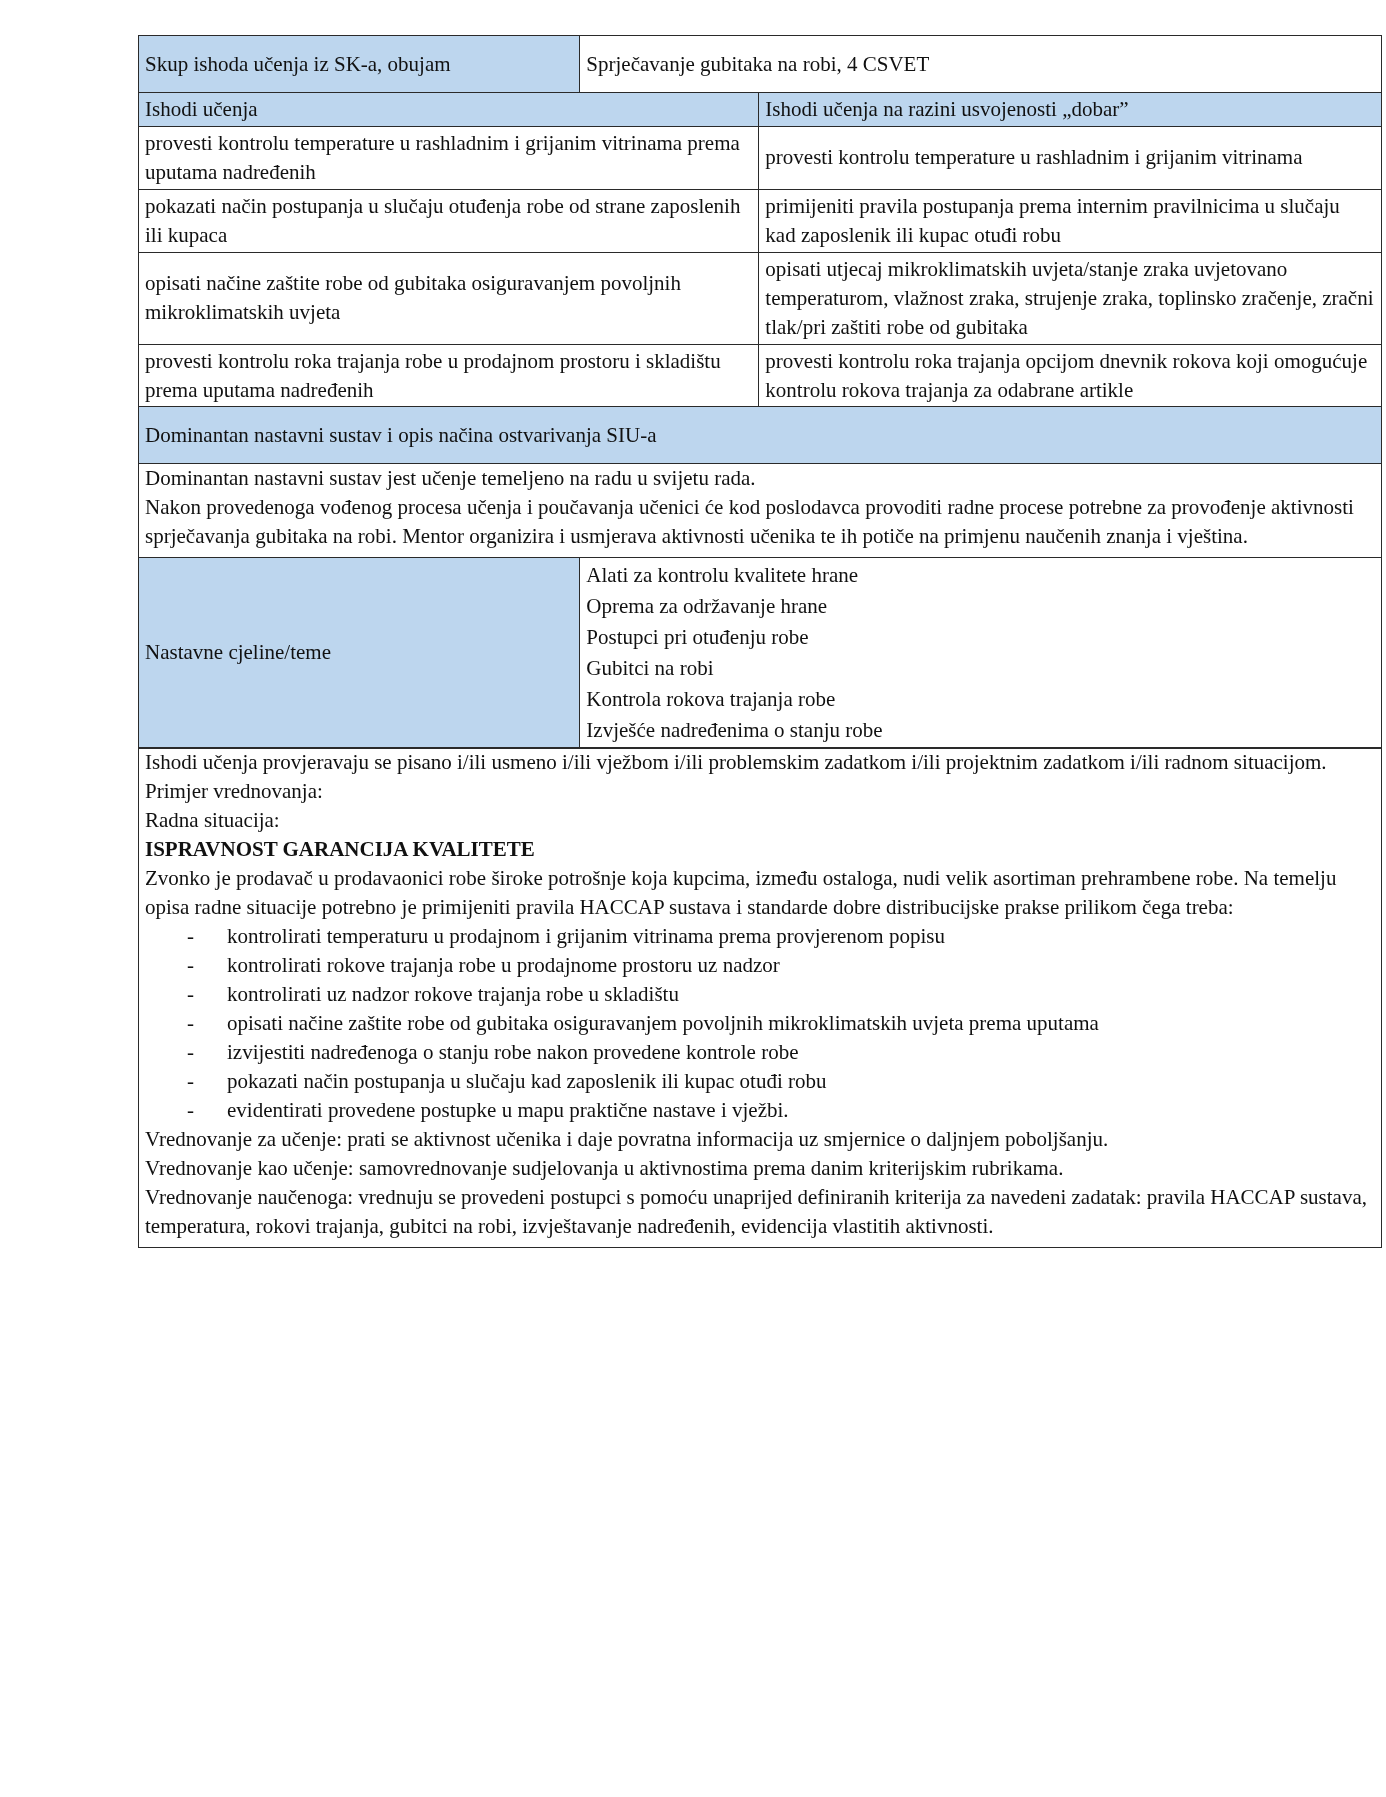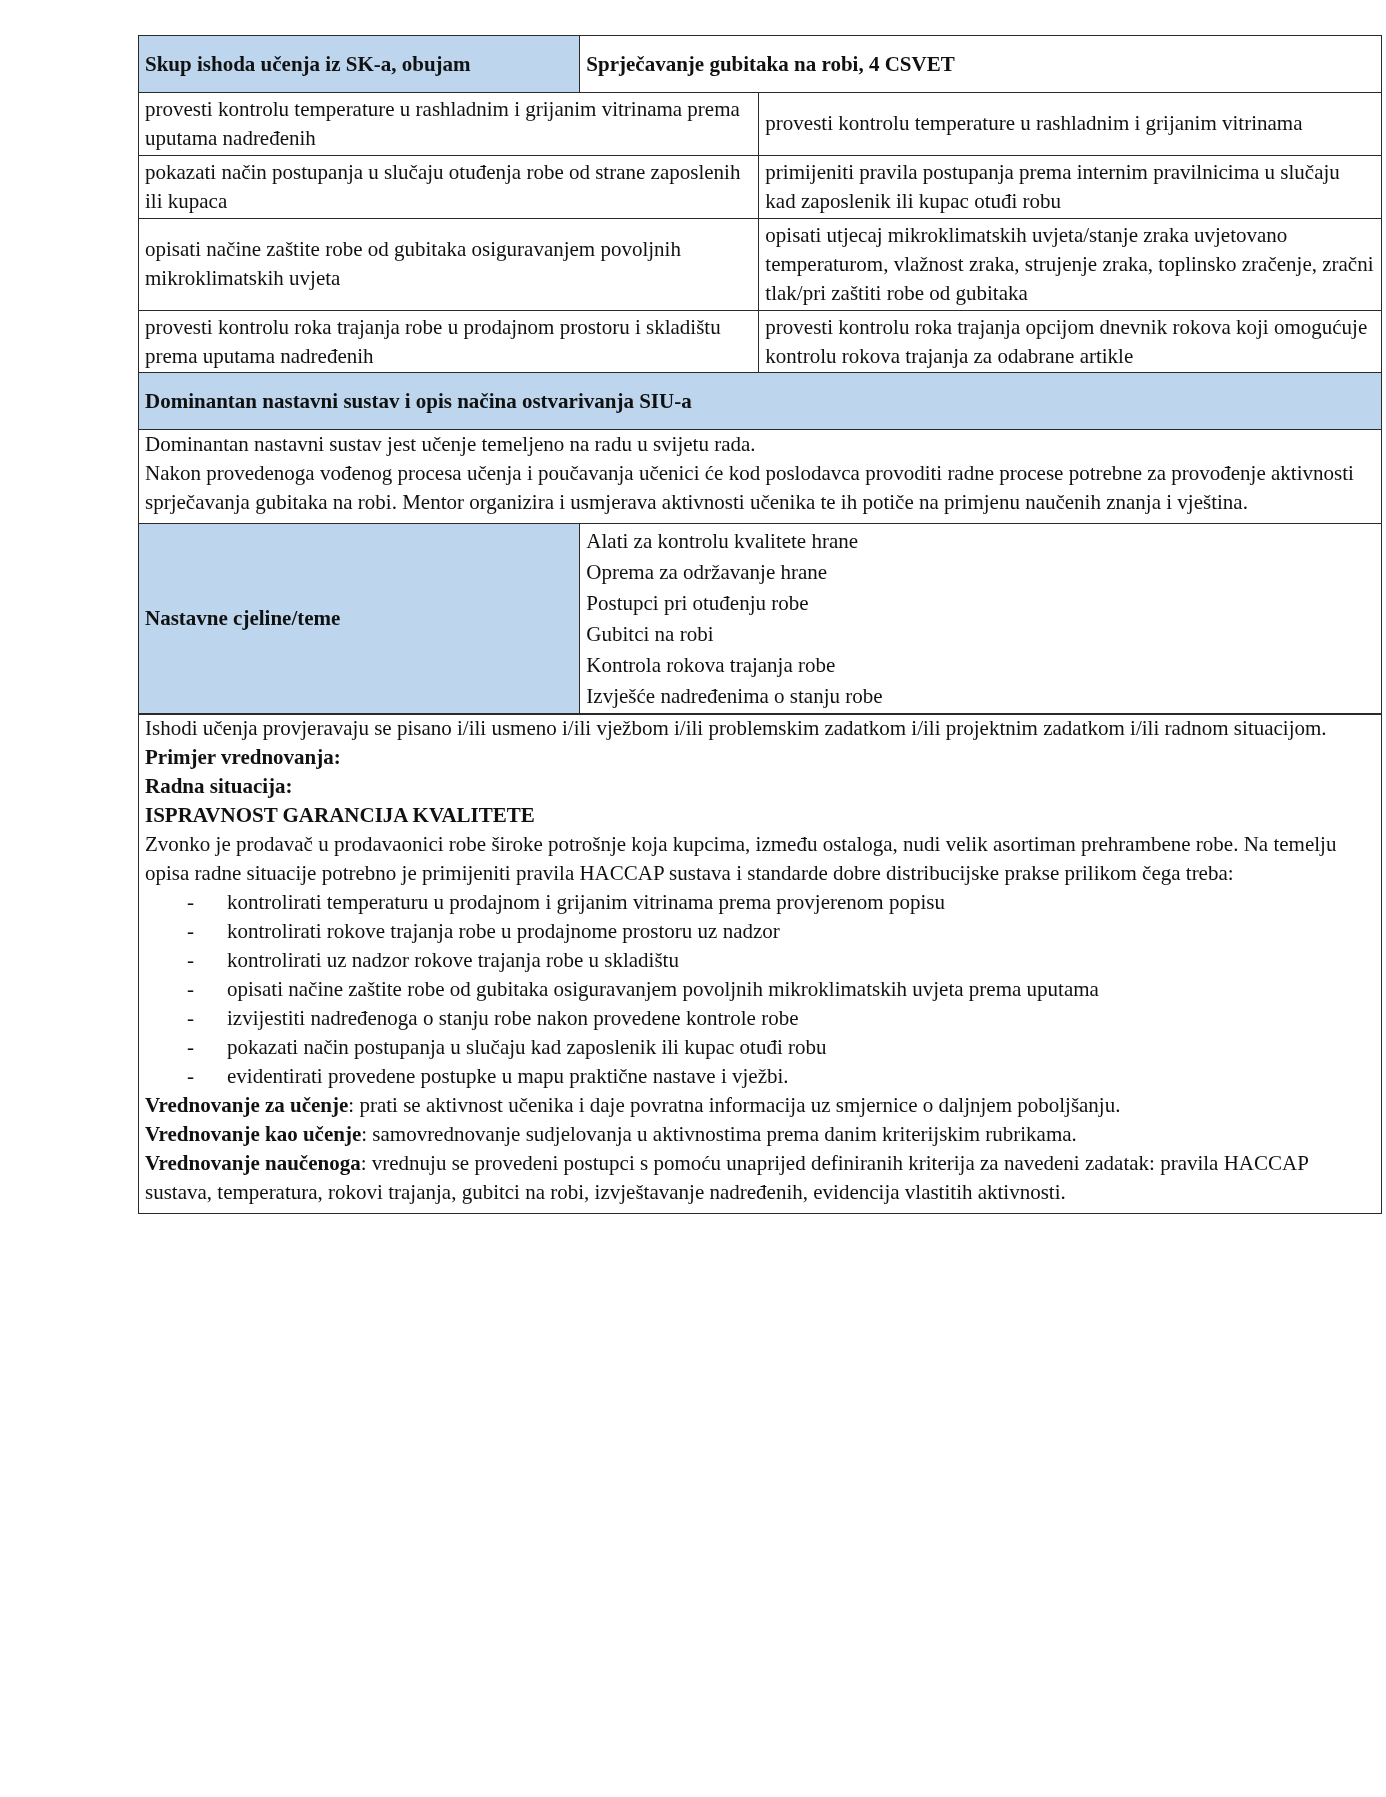--- a/index.html
+++ b/index.html
@@ -1,26 +1,26 @@
 <!DOCTYPE html>
 <html><head>
 <meta charset="utf-8">
 <style>
   html, body { margin: 0; padding: 0; background: #ffffff; }
   body { width: 1386px; height: 1797px; position: relative; font-family: "Liberation Serif", "DejaVu Serif", serif; color: #111; }
   .page { position: absolute; left: 138px; top: 35px; width: 1104px; }
   table { border-collapse: collapse; width: 1244px; table-layout: fixed; }
   td { border: 1.5px solid #2a2a2a; padding: 2px 6px; vertical-align: middle; font-size: 21px; line-height: 29px; }
-  .hdr { background: #bdd6ee; font-weight: bold; }
+  .hdr { background: #bdd6ee; font-weight: normal; }
   .hdr-tall { height: 52px; }
   .ul-dash { list-style: none; margin: 0; padding: 0; }
   .ul-dash li { position: relative; padding-left: 82px; }
   .ul-dash li::before { content: "-"; position: absolute; left: 42px; }
   .center-title { text-align: left; font-weight: bold; }
-  .b { font-weight: bold; }
+  .b { font-weight: normal; }
   .topic-list div { line-height: 31px; }
   .textblock { padding-top: 0; padding-bottom: 6px; }
 </style>
 </head>
 <body>
 
 <div class="page">
 
   <table>
     <colgroup>
@@ -34,20 +34,24 @@
     </tr>
   </tbody>
     </table>
 
   <table style="margin-top:-1.5px">
     <colgroup>
         <col style="width:551px">
         <col style="width:553px">
       </colgroup>
     <tbody>
+        <tr>
+      <td class="hdr">Ishodi učenja</td>
+      <td class="hdr">Ishodi učenja na razini usvojenosti „dobar”</td>
+    </tr>
     <tr>
       <td>provesti kontrolu temperature u rashladnim i grijanim vitrinama prema uputama nadređenih</td>
       <td>provesti kontrolu temperature u rashladnim i grijanim vitrinama</td>
     </tr>
     <tr>
       <td>pokazati način postupanja u slučaju otuđenja robe od strane zaposlenih ili kupaca</td>
       <td>primijeniti pravila postupanja prema internim pravilnicima u slučaju kad zaposlenik ili kupac otuđi robu</td>
     </tr>
     <tr>
       <td>opisati načine zaštite robe od gubitaka osiguravanjem povoljnih mikroklimatskih uvjeta</td>

